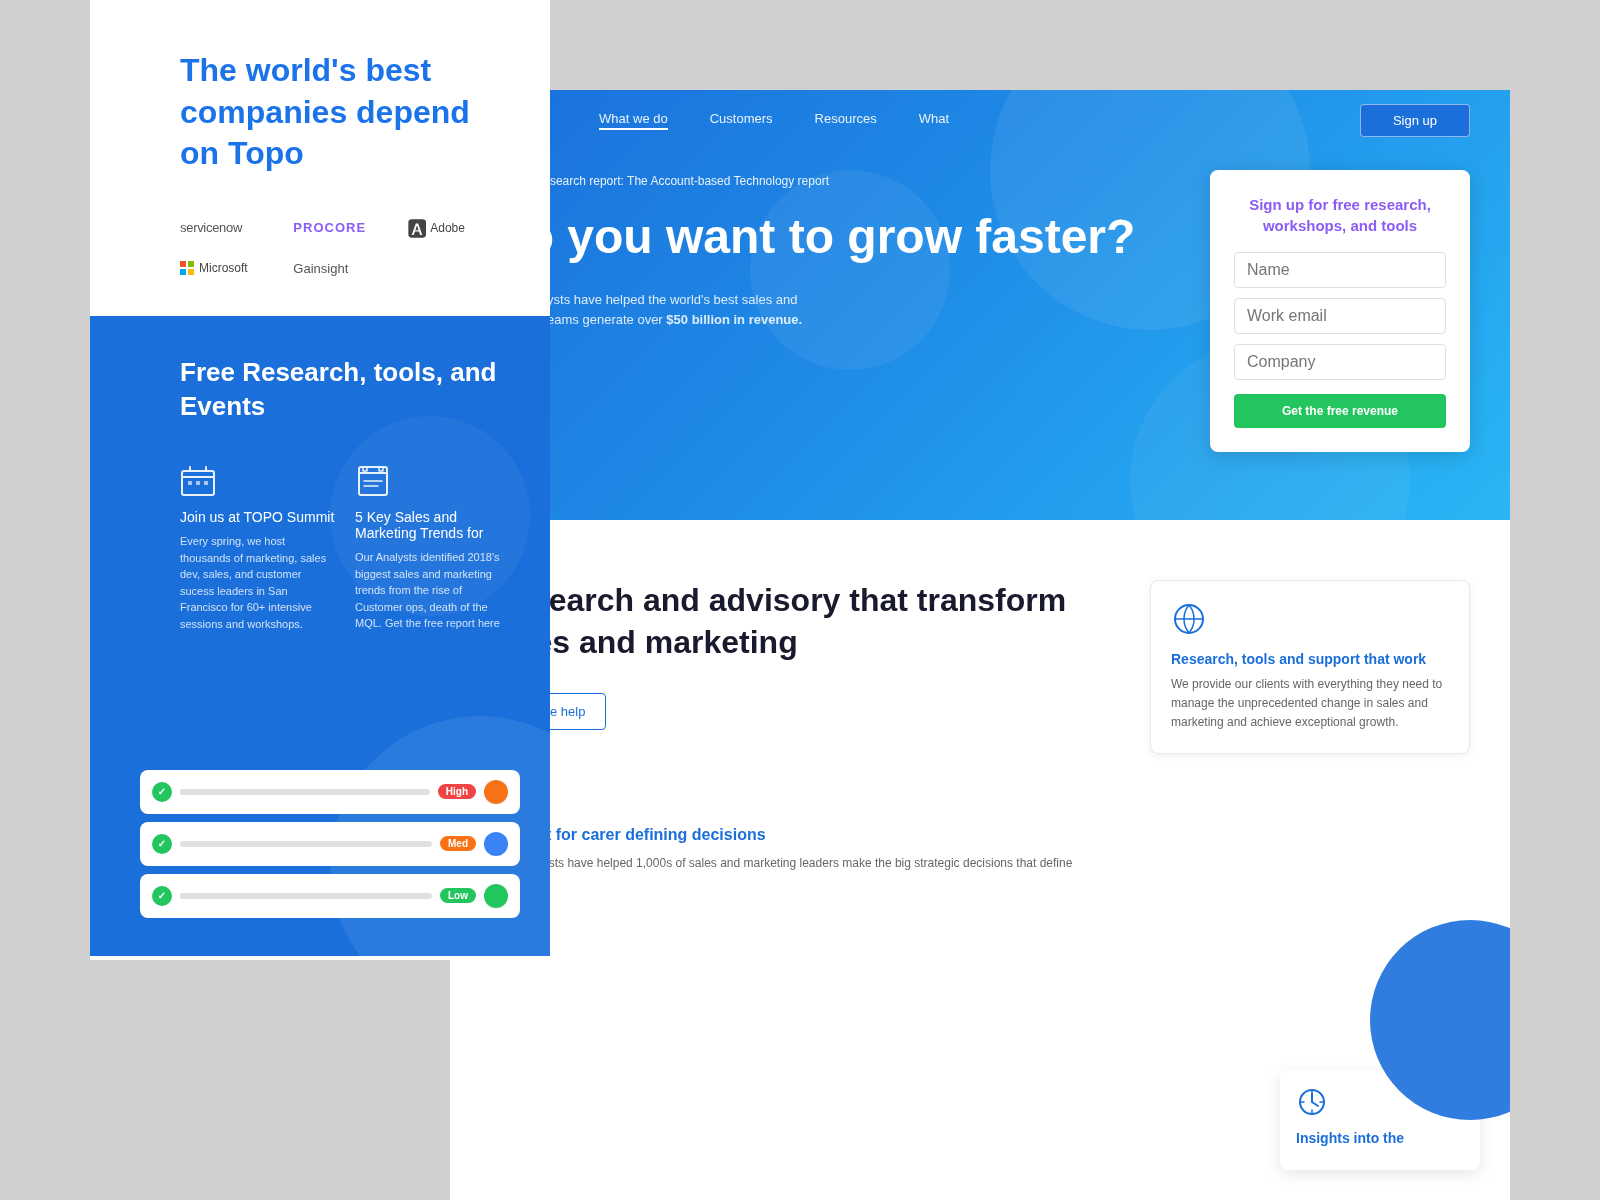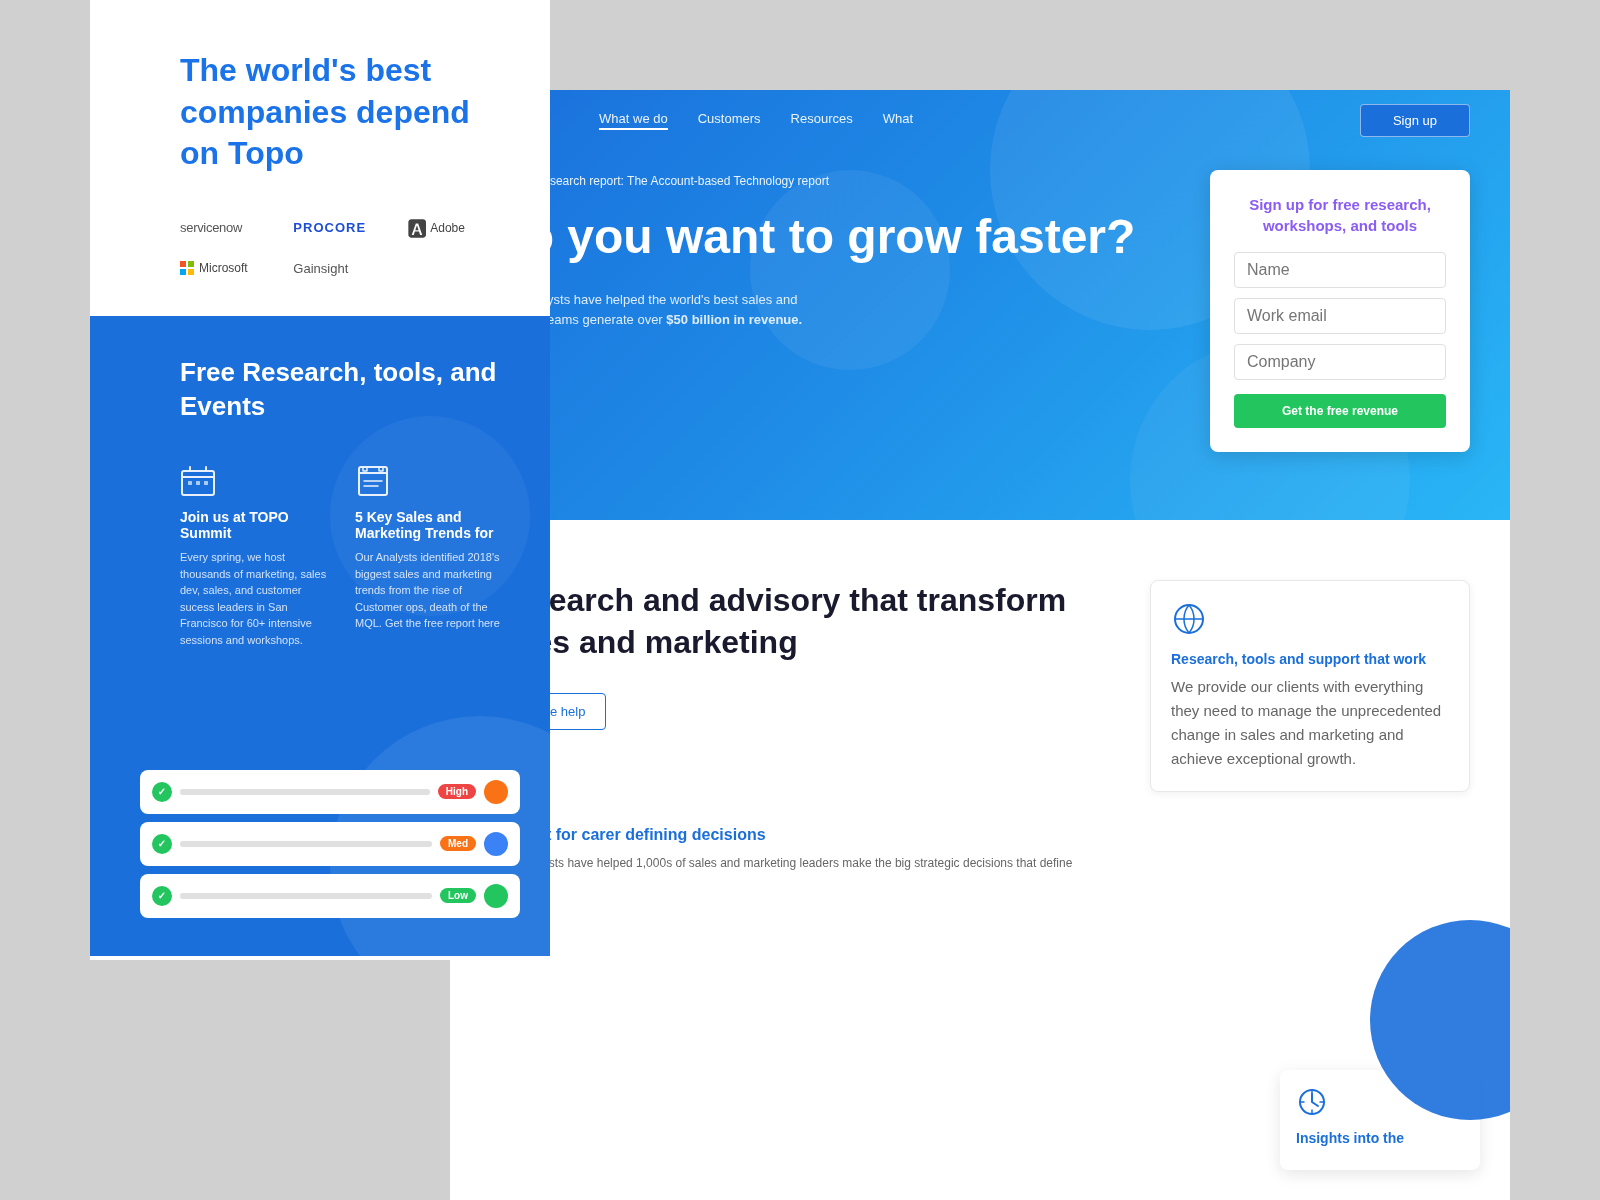--- a/index.html
+++ b/index.html
@@ -49,21 +49,21 @@
       justify-content: flex-start;
     }
 
     .logo-text {
       font-size: 14px;
       font-weight: 500;
       color: #444;
     }
 
     .logo-servicenow { font-size: 13px; color: #555; letter-spacing: -0.3px; }
-    .logo-procore { font-weight: 700; font-size: 13px; color: #1d4ed8; letter-spacing: 1px; text-transform: uppercase; }
+    .logo-procore { font-weight: 700; font-size: 13px; color: #8b5cf6; letter-spacing: 1px; text-transform: uppercase; }
     .logo-gainsight { font-size: 13px; color: #555; }
 
     .ms-icon {
       display: inline-grid;
       grid-template-columns: 1fr 1fr;
       gap: 2px;
       width: 14px;
       height: 14px;
       margin-right: 5px;
     }
@@ -96,21 +96,21 @@
     .event-icon {
       width: 36px;
       height: 36px;
       margin-bottom: 10px;
       color: #fff;
       opacity: 0.9;
     }
 
     .event-title {
       font-size: 14px;
-      font-weight: 700;
+      font-weight: 400;
       color: #ffffff;
       margin-bottom: 8px;
     }
 
     .event-desc {
       font-size: 11px;
       color: rgba(255,255,255,0.8);
       line-height: 1.5;
     }
 
@@ -234,21 +234,21 @@
     .nav-logo {
       font-size: 16px;
       font-weight: 700;
       color: #ffffff;
       letter-spacing: 1px;
       margin-right: 60px;
     }
 
     .nav-links {
       display: flex;
-      gap: 30px;
+      gap: 42px;
       flex: 1;
     }
 
     .nav-link {
       font-size: 13px;
       color: rgba(255,255,255,0.9);
       text-decoration: none;
       cursor: pointer;
     }
 
@@ -454,21 +454,21 @@
     }
 
     .support-card-title {
       font-size: 14px;
       font-weight: 600;
       color: #1a6fdb;
       margin-bottom: 8px;
     }
 
     .support-card-desc {
-      font-size: 15px;
+      font-size: 12px;
       color: #666;
       line-height: 1.6;
     }
 
     
     .ws-deco-circle {
       position: absolute;
       width: 200px;
       height: 200px;
       border-radius: 50%;

